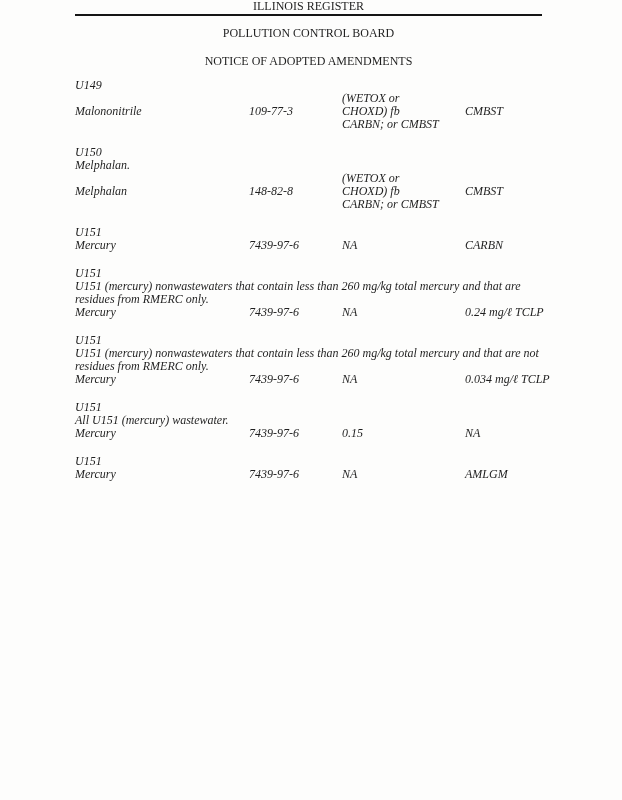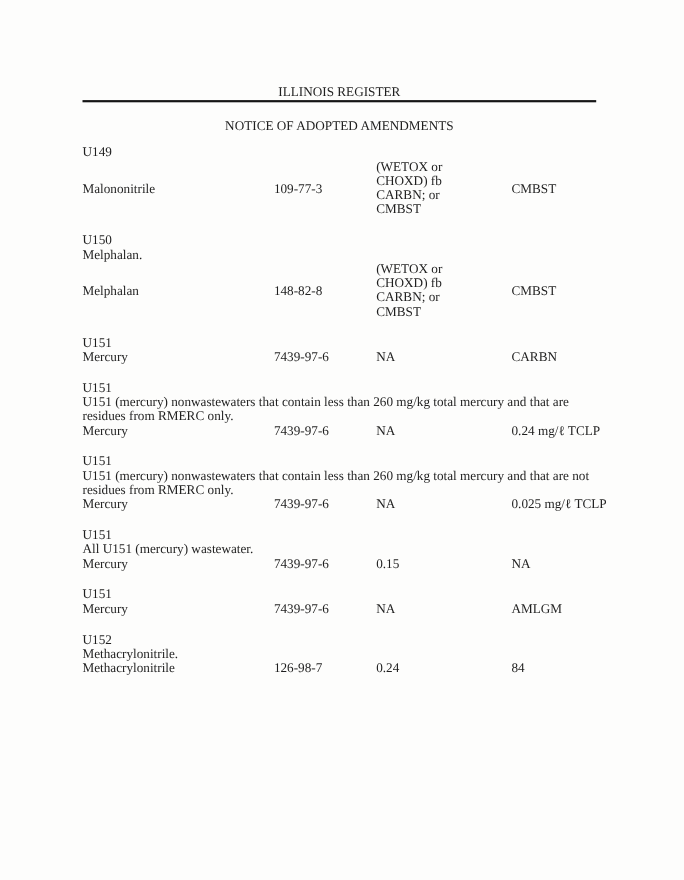--- a/index.html
+++ b/index.html
@@ -9,21 +9,21 @@
     height: 800px;
     margin: 0 auto;
     background: #fdfdfc;
     font-family: "Liberation Serif", "DejaVu Serif", serif;
     font-size: 12px;
     line-height: 13px;
     color: #1f1f1f;
     overflow: hidden;
     box-sizing: border-box;
   }
-  .header { padding-top: 77px; }
+  .header { }
   .title-rule {
     width: 467px;
     margin-left: 75px;
     border-bottom: 2px solid #151515;
     padding-bottom: 1px;
     text-align: center;
     white-space: nowrap;
   }
   .center-line {
     width: 467px;
@@ -31,38 +31,39 @@
     text-align: center;
     white-space: nowrap;
   }
   .board-title { margin-top: 11px; }
   .notice-title { margin-top: 15px; }
   .entries {
     margin-left: 75px;
     margin-top: 11px;
     width: 510px;
   }
-  .entry { margin-bottom: 15px; }
+  .entry { margin-bottom: 15px; font-style: italic; }
   .entry .code { white-space: nowrap; }
   .entry .desc-line { white-space: nowrap; }
   .row { display: flex; align-items: center; }
   .c1 { flex: none; width: 174px; }
   .c2 { flex: none; width: 93px; }
   .c3 { flex: none; width: 103px; padding-right: 6px; box-sizing: border-box; }
   .c4 { flex: none; max-width: 135px; margin-left: 20px; }
 </style>
 </head>
 <body>
 
 <div class="page">
 
   <div class="header">
     <div class="title-rule">
       <span>ILLINOIS REGISTER</span>
     </div>
+    <div class="center-line board-title">POLLUTION CONTROL BOARD</div>
     <div class="center-line notice-title">NOTICE OF ADOPTED AMENDMENTS</div>
   </div>
 
   <div class="entries">
 
     <section class="entry">
       <div class="code">U149</div>
       <div class="row">
         <span class="c1">Malononitrile</span>
         <span class="c2">109-77-3</span>
@@ -105,21 +106,21 @@
     </section>
 
     <section class="entry">
       <div class="code">U151</div>
       <div class="desc-line">U151 (mercury) nonwastewaters that contain less than 260 mg/kg total mercury and that are not</div>
       <div class="desc-line">residues from RMERC only.</div>
       <div class="row">
         <span class="c1">Mercury</span>
         <span class="c2">7439-97-6</span>
         <span class="c3">NA</span>
-        <span class="c4">0.025 mg/ℓ TCLP</span>
+        <span class="c4">0.034 mg/ℓ TCLP</span>
       </div>
     </section>
 
     <section class="entry">
       <div class="code">U151</div>
       <div class="desc-line">All U151 (mercury) wastewater.</div>
       <div class="row">
         <span class="c1">Mercury</span>
         <span class="c2">7439-97-6</span>
         <span class="c3">0.15</span>
@@ -130,25 +131,15 @@
     <section class="entry">
       <div class="code">U151</div>
       <div class="row">
         <span class="c1">Mercury</span>
         <span class="c2">7439-97-6</span>
         <span class="c3">NA</span>
         <span class="c4">AMLGM</span>
       </div>
     </section>
 
-    <section class="entry">
-      <div class="code">U152</div>
-      <div class="desc-line">Methacrylonitrile.</div>
-      <div class="row">
-        <span class="c1">Methacrylonitrile</span>
-        <span class="c2">126-98-7</span>
-        <span class="c3">0.24</span>
-        <span class="c4">84</span>
-      </div>
-    </section>
 
   </div>
 </div>
 
 </body></html>

